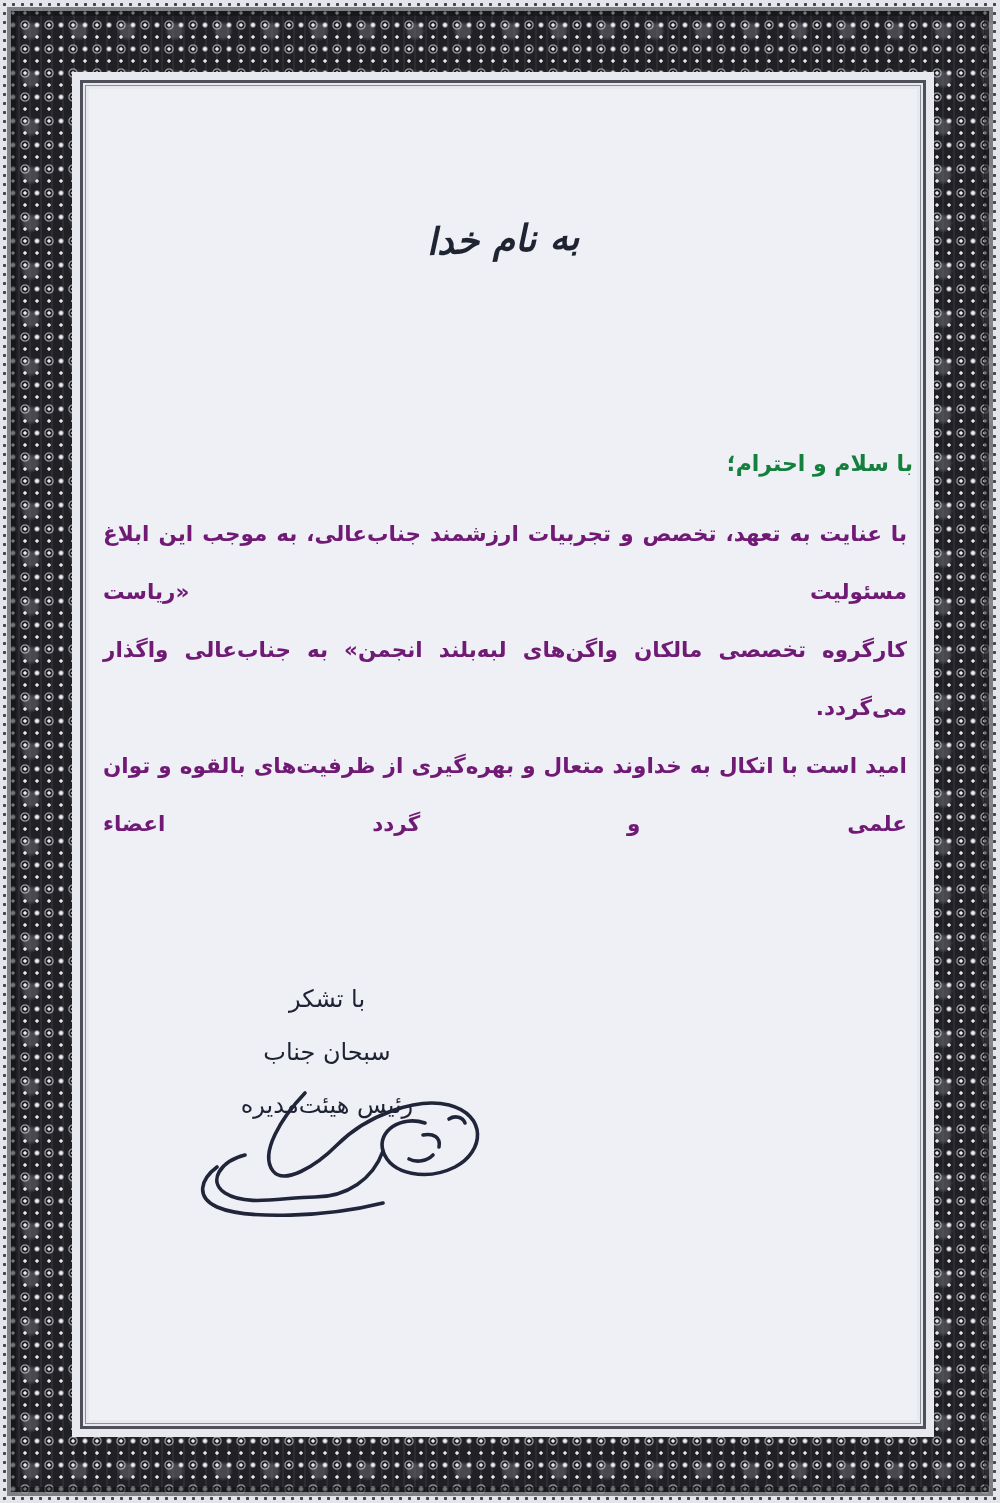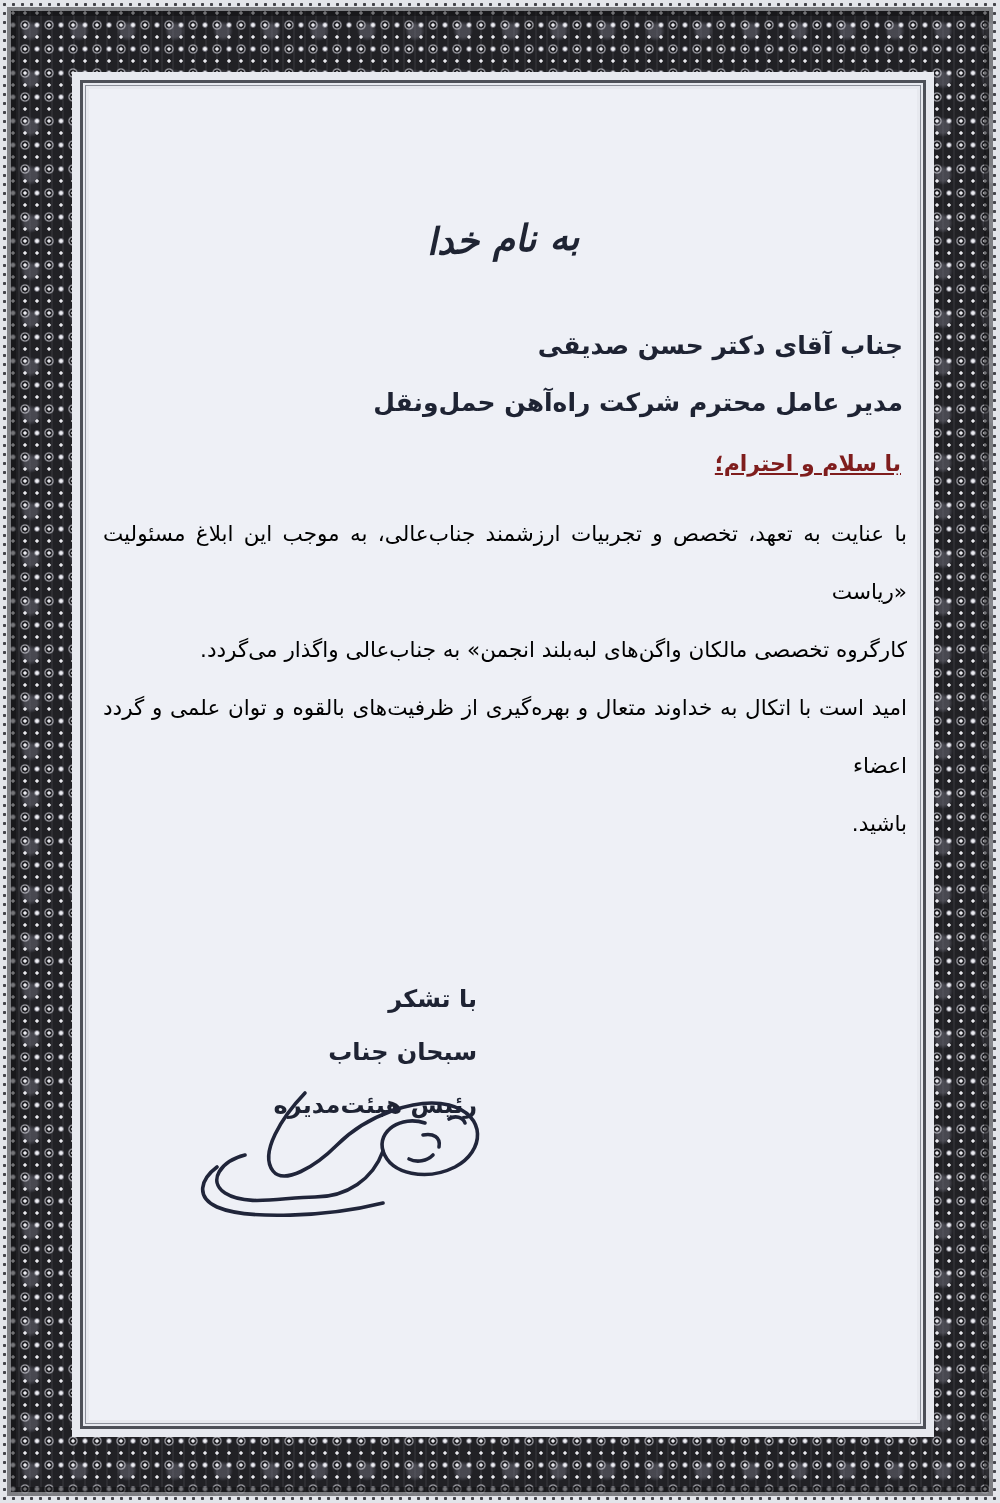--- a/index.html
+++ b/index.html
@@ -51,68 +51,63 @@
     font-style:italic;
     font-size:37px;font-weight:600;color:#1f2433;
     transform:rotate(-2deg);
     letter-spacing:1px;
   }
   .recipient{
     position:absolute;top:228px;right:14px;left:14px;
     font-size:25px;font-weight:700;line-height:57px;color:#1e2333;
   }
   .salutation{
-    position:absolute;top:362px;right:16px;
-    font-size:22px;font-weight:700;color:#7f1d1d;text-decoration:underline;
+    position:absolute;top:362px;right:4px;
+    font-size:22px;font-weight:700;color:#15803d;
   }
   .body-text{
     position:absolute;top:416px;right:10px;left:14px;
-    font-size:21.5px;font-weight:400;line-height:58px;color:#000000;
+    font-size:21.5px;font-weight:700;line-height:58px;color:#701a75;
   }
   .body-line{
     text-align:justify;
     text-align-last:justify;
   }
   .body-line.para-end{
     text-align-last:right;
   }
   .closing{
     position:absolute;top:884px;right:440px;width:300px;
-    text-align:right;
-    font-size:24px;font-weight:700;line-height:53px;color:#1e2333;
+    text-align:center;
+    font-size:24px;font-weight:400;line-height:53px;color:#1e2333;
   }
   .signature{
     position:absolute;top:986px;right:400px;
   }
   .signature svg{display:block;}
 </style>
 </head>
 <body>
 
 <div class="scan-edge"></div>
 <div class="ornate-band"></div>
 <div class="guard-gap"></div>
 <div class="frame-line"></div>
 
 <div class="paper">
 
   <div class="bismillah">به نام خدا</div>
 
-  <div class="recipient">
-    <div>جناب آقای دکتر حسن صدیقی</div>
-    <div>مدیر عامل محترم شرکت راه‌آهن حمل‌ونقل</div>
-  </div>
 
   <div class="salutation">با سلام و احترام؛</div>
 
   <div class="body-text">
     <div class="body-line">با عنایت به تعهد، تخصص و تجربیات ارزشمند جناب‌عالی، به موجب این ابلاغ مسئولیت «ریاست</div>
     <div class="body-line para-end">کارگروه تخصصی مالکان واگن‌های لبه‌بلند انجمن» به جناب‌عالی واگذار می‌گردد.</div>
     <div class="body-line">امید است با اتکال به خداوند متعال و بهره‌گیری از ظرفیت‌های بالقوه و توان علمی و گردد اعضاء</div>
-    <div class="body-line para-end">باشید.</div>
   </div>
 
   <div class="closing">
     <div>با تشکر</div>
     <div>سبحان جناب</div>
     <div>رئیس هیئت‌مدیره</div>
   </div>
 
   <div class="signature">
     <svg width="330" height="150" viewBox="0 0 330 150">

